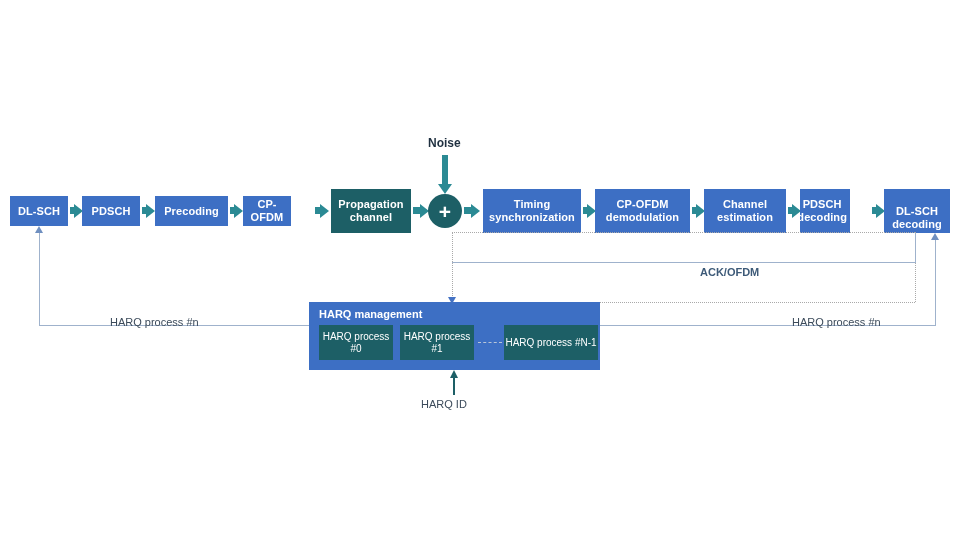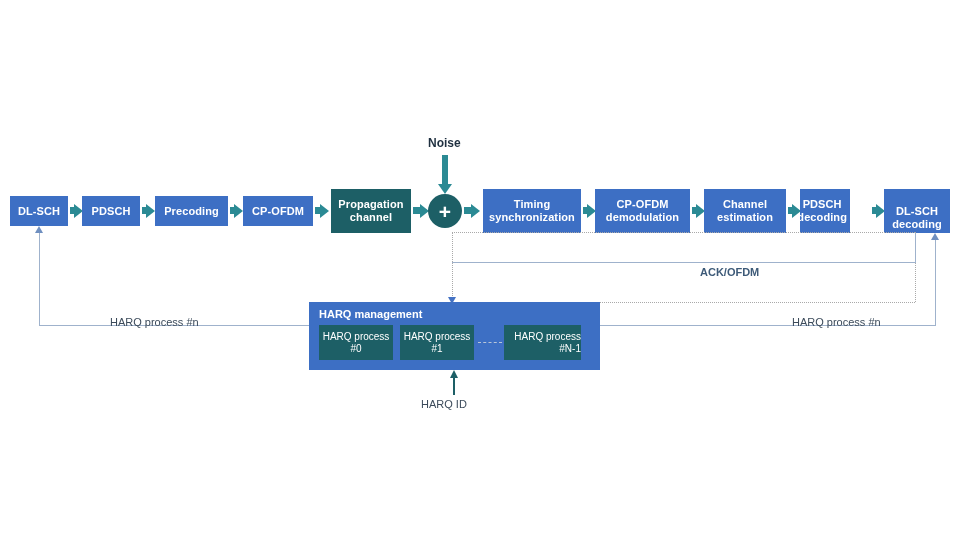--- a/index.html
+++ b/index.html
@@ -105,21 +105,21 @@
   <div class="blk" style="left:82px;top:196px;width:58px;height:30px;">
     <span>PDSCH</span>
   </div>
   <div class="arw" style="left:142px;top:207px;width:5px;"></div>
 
   <div class="blk" style="left:155px;top:196px;width:73px;height:30px;">
     <span>Precoding</span>
   </div>
   <div class="arw" style="left:230px;top:207px;width:5px;"></div>
 
-  <div class="blk" style="left:243px;top:196px;width:70px;height:30px;">
+  <div class="blk" style="left:243px;top:196px;width:48px;height:30px;">
     <span>CP-OFDM</span>
   </div>
   <div class="arw" style="left:315px;top:207px;width:6px;"></div>
 
   <div class="blk teal" style="left:331px;top:189px;width:80px;height:44px;">
     <span>Propagation channel</span>
   </div>
   <div class="arw" style="left:413px;top:207px;width:8px;"></div>
 
   <div class="sumnode" style="left: 428px; top: 194px;">
@@ -181,20 +181,20 @@
   <div class="harq-box" style="left:309px;top:302px;width:291px;height:68px;">
     <div class="harq-title">HARQ management</div>
   </div>
   <div class="harq-proc" style="left:319px;top:325px;width:74px;height:35px;">
     <span>HARQ process #0</span>
   </div>
   <div class="harq-proc" style="left:400px;top:325px;width:74px;height:35px;">
     <span>HARQ process #1</span>
   </div>
   <div class="harq-dash" style="left:478px;top:342px;width:24px;"></div>
-  <div class="harq-proc" style="left:504px;top:325px;width:77px;height:35px;text-align:right;">
+  <div class="harq-proc" style="left:504px;top:325px;width:94px;height:35px;">
     <span>HARQ process #N-1</span>
   </div>
 
   <div class="arw-up-sm" style="left:453px;top:378px;height:17px;"></div>
   <div class="lbl" style="left:421px;top:398px;">HARQ ID</div>
 
 </div>
 
 </body></html>

